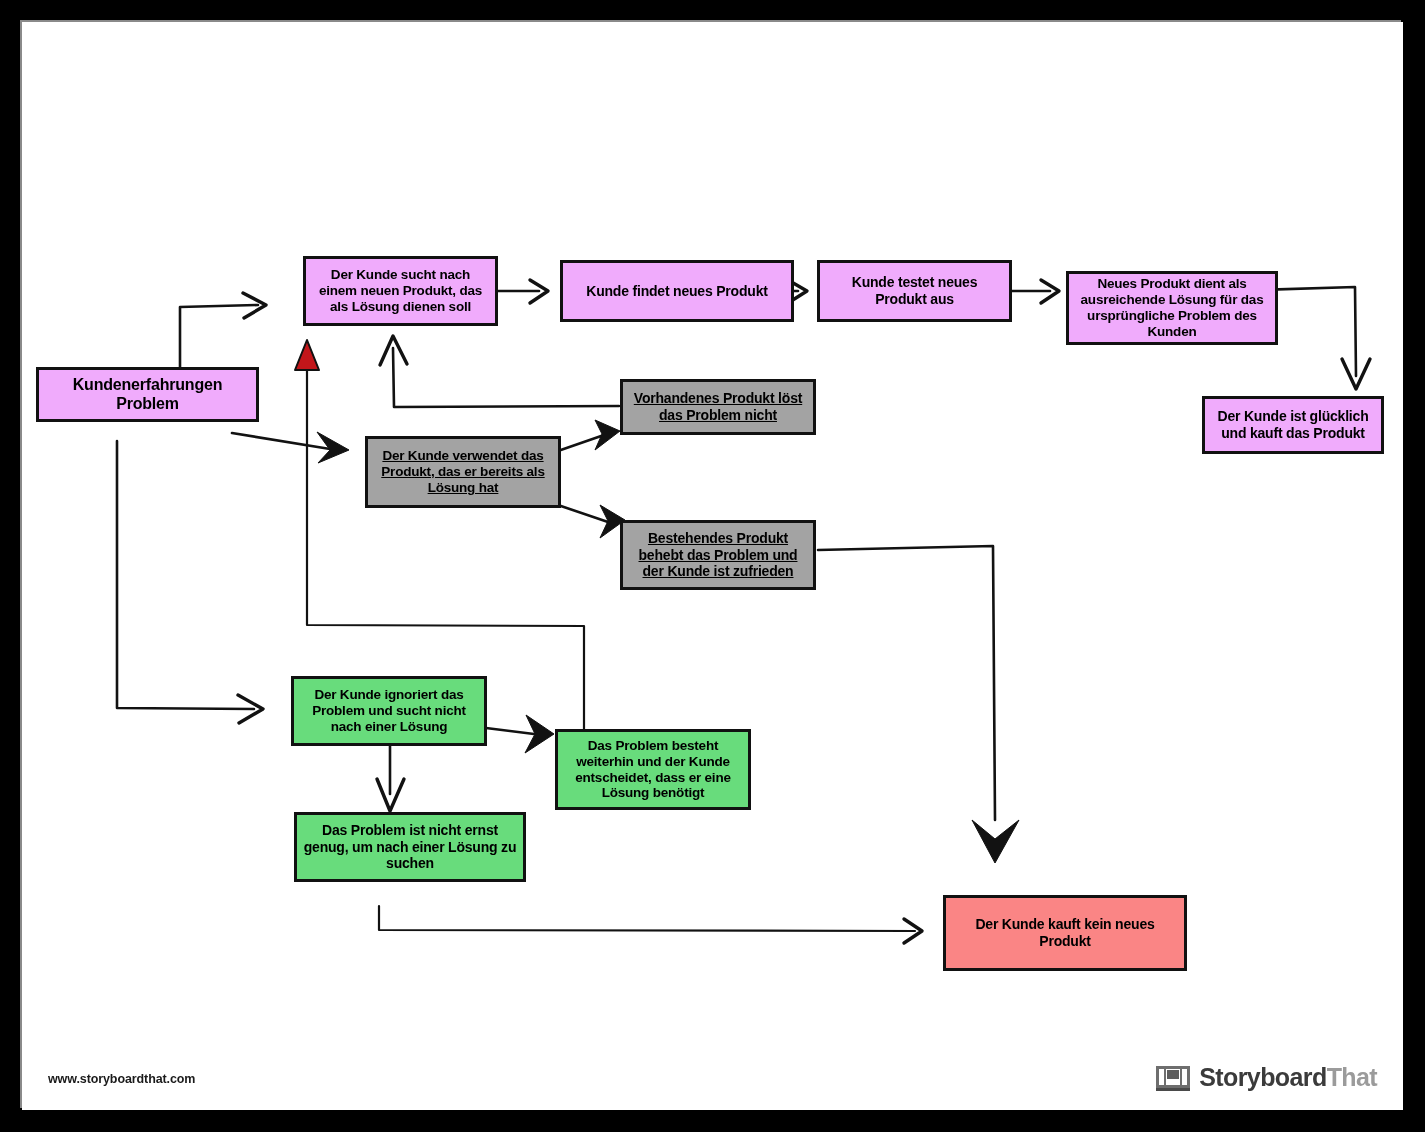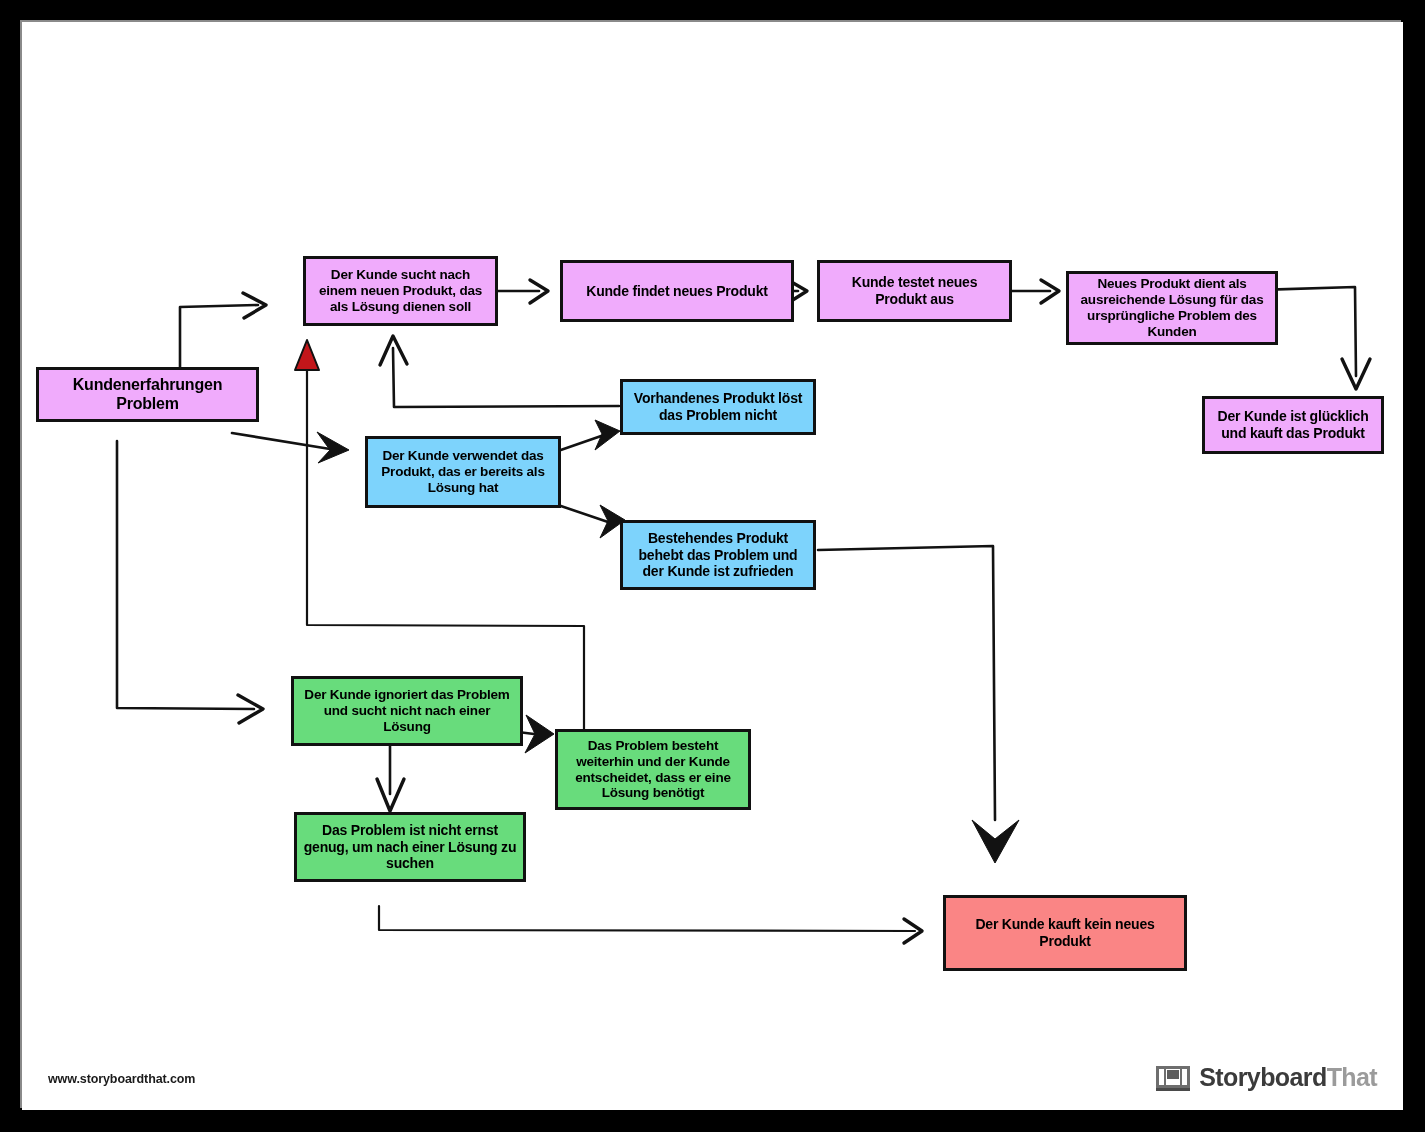--- a/index.html
+++ b/index.html
@@ -44,21 +44,21 @@
     text-align: center;
     color: #000000;
     font-weight: bold;
     line-height: 1.18;
     letter-spacing: -0.2px;
     padding: 2px 5px;
   }
   .node span { display: block; width: 100%; }
 
   .c-blue   { background: #f0abfc; }
-  .c-yellow { background: #7dd3fc; }
+  .c-yellow { background: #a3a3a3; text-decoration: underline; }
   .c-green  { background: #68dc7c; }
   .c-red    { background: #fa8585; }
 
   
   #wires {
     position: absolute;
     left: 0; top: 0;
     width: 1381px;
     height: 1088px;
     pointer-events: none;
@@ -242,21 +242,21 @@
     </div>
 
     <div class="node c-yellow" style="left:598px; top:357px; width:196px; height:56px; font-size:14px;">
       <span>Vorhandenes Produkt löst das Problem nicht</span>
     </div>
 
     <div class="node c-yellow" style="left:598px; top:498px; width:196px; height:70px; font-size:14px;">
       <span>Bestehendes Produkt behebt das Problem und der Kunde ist zufrieden</span>
     </div>
 
-    <div class="node c-green" style="left:269px; top:654px; width:232px; height:70px; font-size:13.5px;">
+    <div class="node c-green" style="left:269px; top:654px; width:196px; height:70px; font-size:13.5px;">
       <span>Der Kunde ignoriert das Problem und sucht nicht nach einer Lösung</span>
     </div>
 
     <div class="node c-green" style="left:533px; top:707px; width:196px; height:81px; font-size:13.5px;">
       <span>Das Problem besteht weiterhin und der Kunde entscheidet, dass er eine Lösung benötigt</span>
     </div>
 
     <div class="node c-green" style="left:272px; top:790px; width:232px; height:70px; font-size:14px;">
       <span>Das Problem ist nicht ernst genug, um nach einer Lösung zu suchen</span>
     </div>

